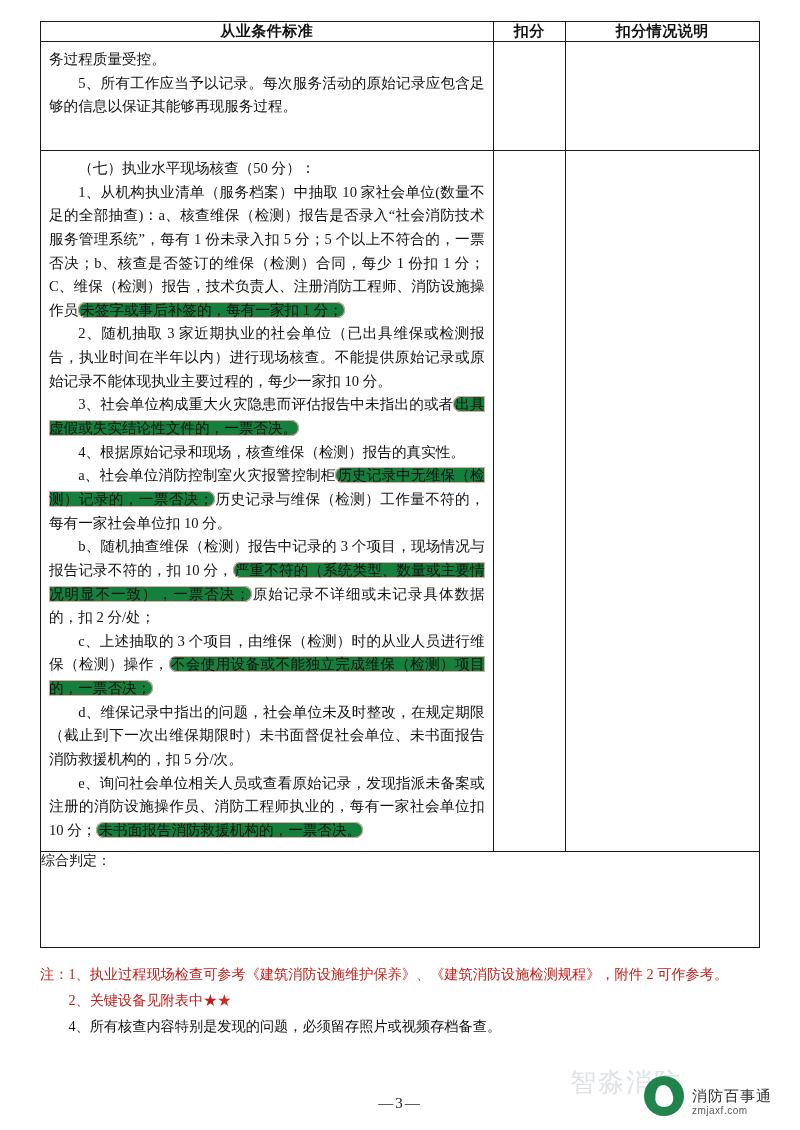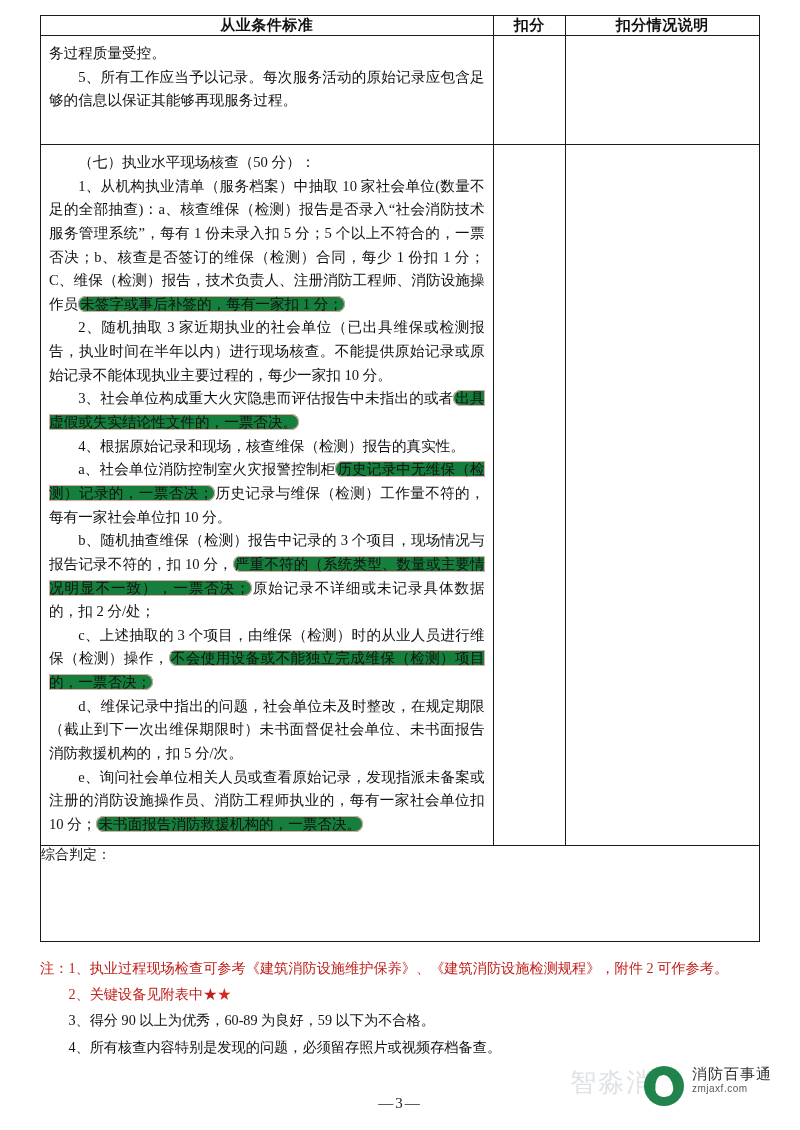--- a/index.html
+++ b/index.html
@@ -19,21 +19,21 @@
     position: relative;
     width: 800px;
     height: 1130px;
     box-sizing: border-box;
     padding: 8px 40px 0 40px;
   }
   table.main {
     width: 720px;
     border-collapse: collapse;
     table-layout: fixed;
-    margin: 7px auto;
+    margin: 13px auto;
   }
   table.main td, table.main th {
     border: 1px solid #1a1a1a;
     vertical-align: top;
     padding: 0;
   }
   th.hdr {
     text-align: center;
     font-weight: bold;
     font-size: 15px;
@@ -90,23 +90,23 @@
     width: 800px;
     text-align: center;
     font-size: 15px;
     letter-spacing: 2px;
     color: #222;
   }
 
   .watermark {
     position: absolute;
     right: 28px;
-    bottom: 24px;
+    bottom: 14px;
     display: flex;
-    align-items: flex-start;
+    align-items: flex-end;
     gap: 8px;
     opacity: 0.92;
   }
   .wm-logo {
     width: 40px; height: 40px;
     border-radius: 50%;
     background: #0f7a3d;
     position: relative;
     display: flex; align-items: center; justify-content: center;
     flex: 0 0 auto;
@@ -196,21 +196,20 @@
         <td class="verdict" colspan="3">
           <span>综合判定：</span>
         </td>
       </tr>
     </tbody>
   </table>
 
   <div class="notes">
     <p class="red">注：1、执业过程现场检查可参考《建筑消防设施维护保养》、《建筑消防设施检测规程》，附件 2 可作参考。</p>
     <p class="red n-indent"><span>2、关键设备见附表中★</span><span class="star">★</span></p>
-    <p class="n-indent">3、得分 90 以上为优秀，60-89 为良好，59 以下为不合格。</p>
     <p class="n-indent">4、所有核查内容特别是发现的问题，必须留存照片或视频存档备查。</p>
   </div>
 
   <div class="wm-ghost">智淼消防</div>
 
   <div class="watermark">
     <div class="wm-logo">
         <div class="flame"></div>
       </div>
     <div class="wm-text">

